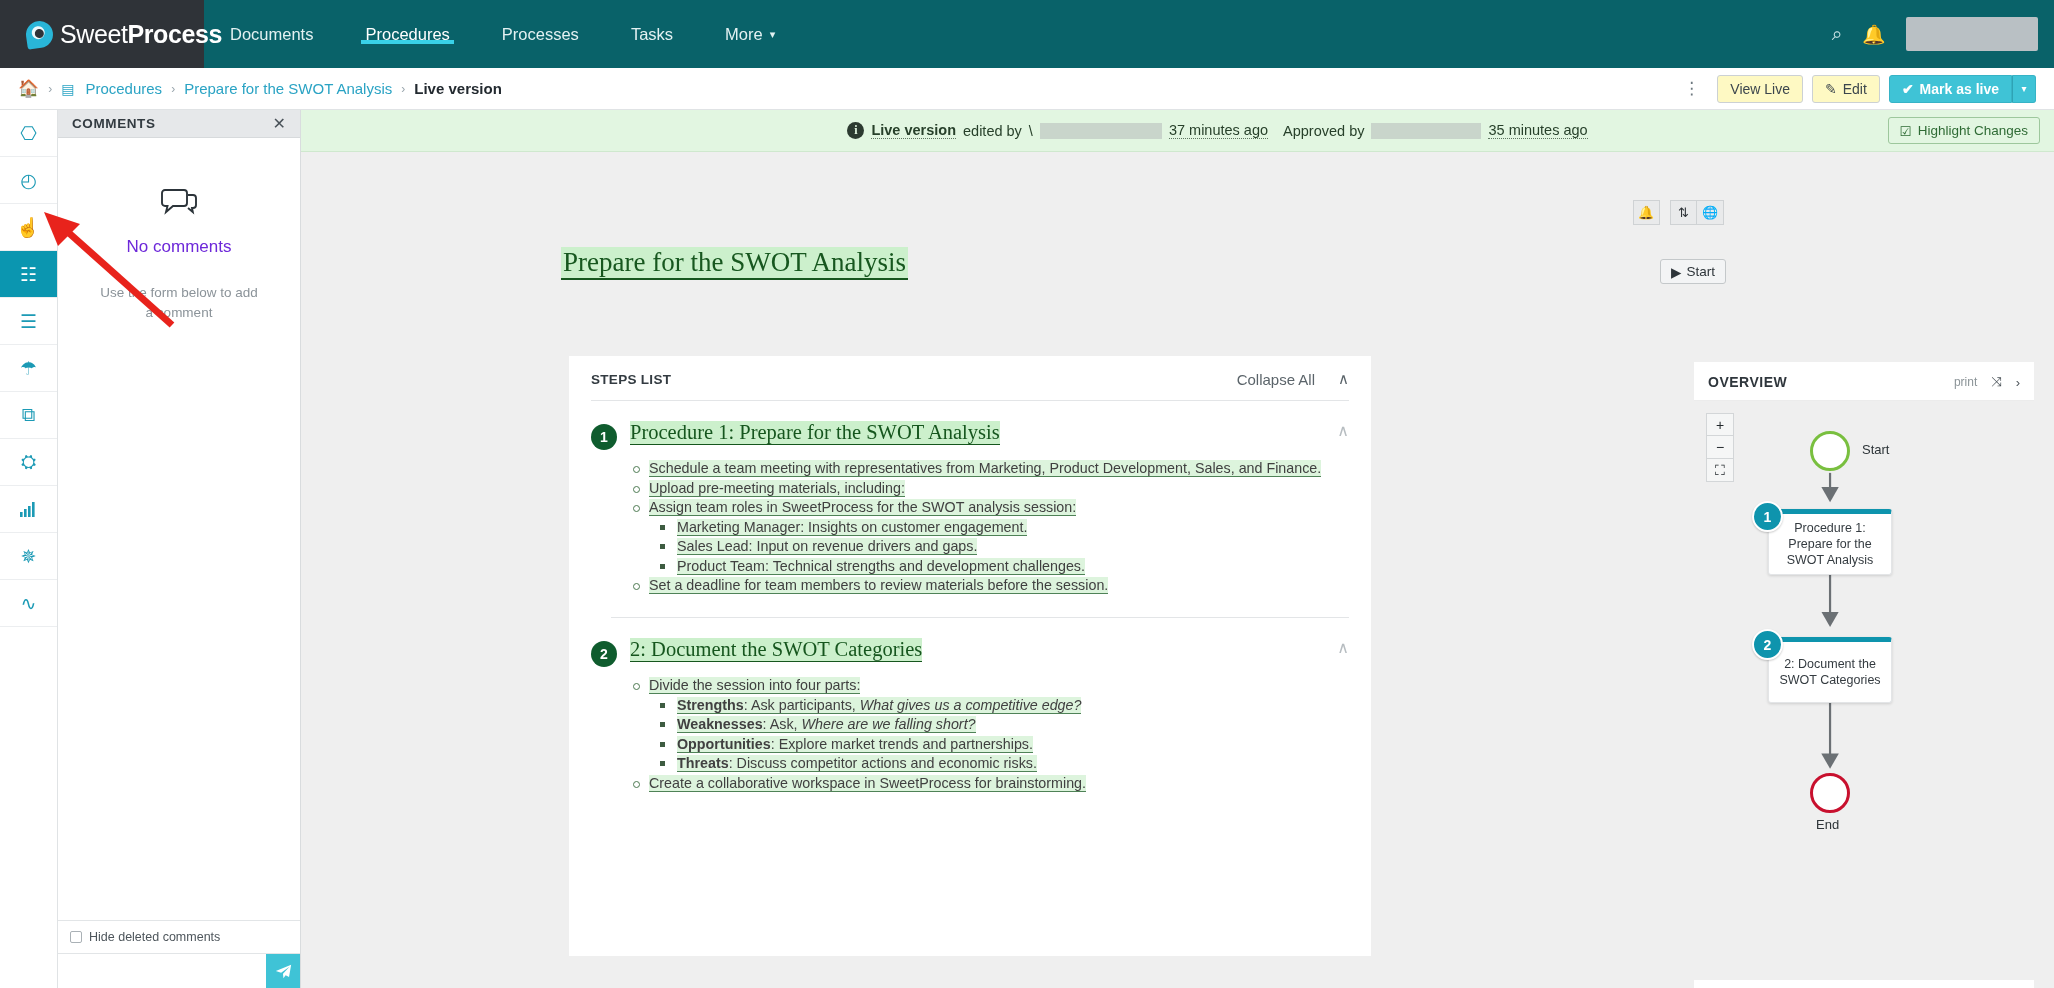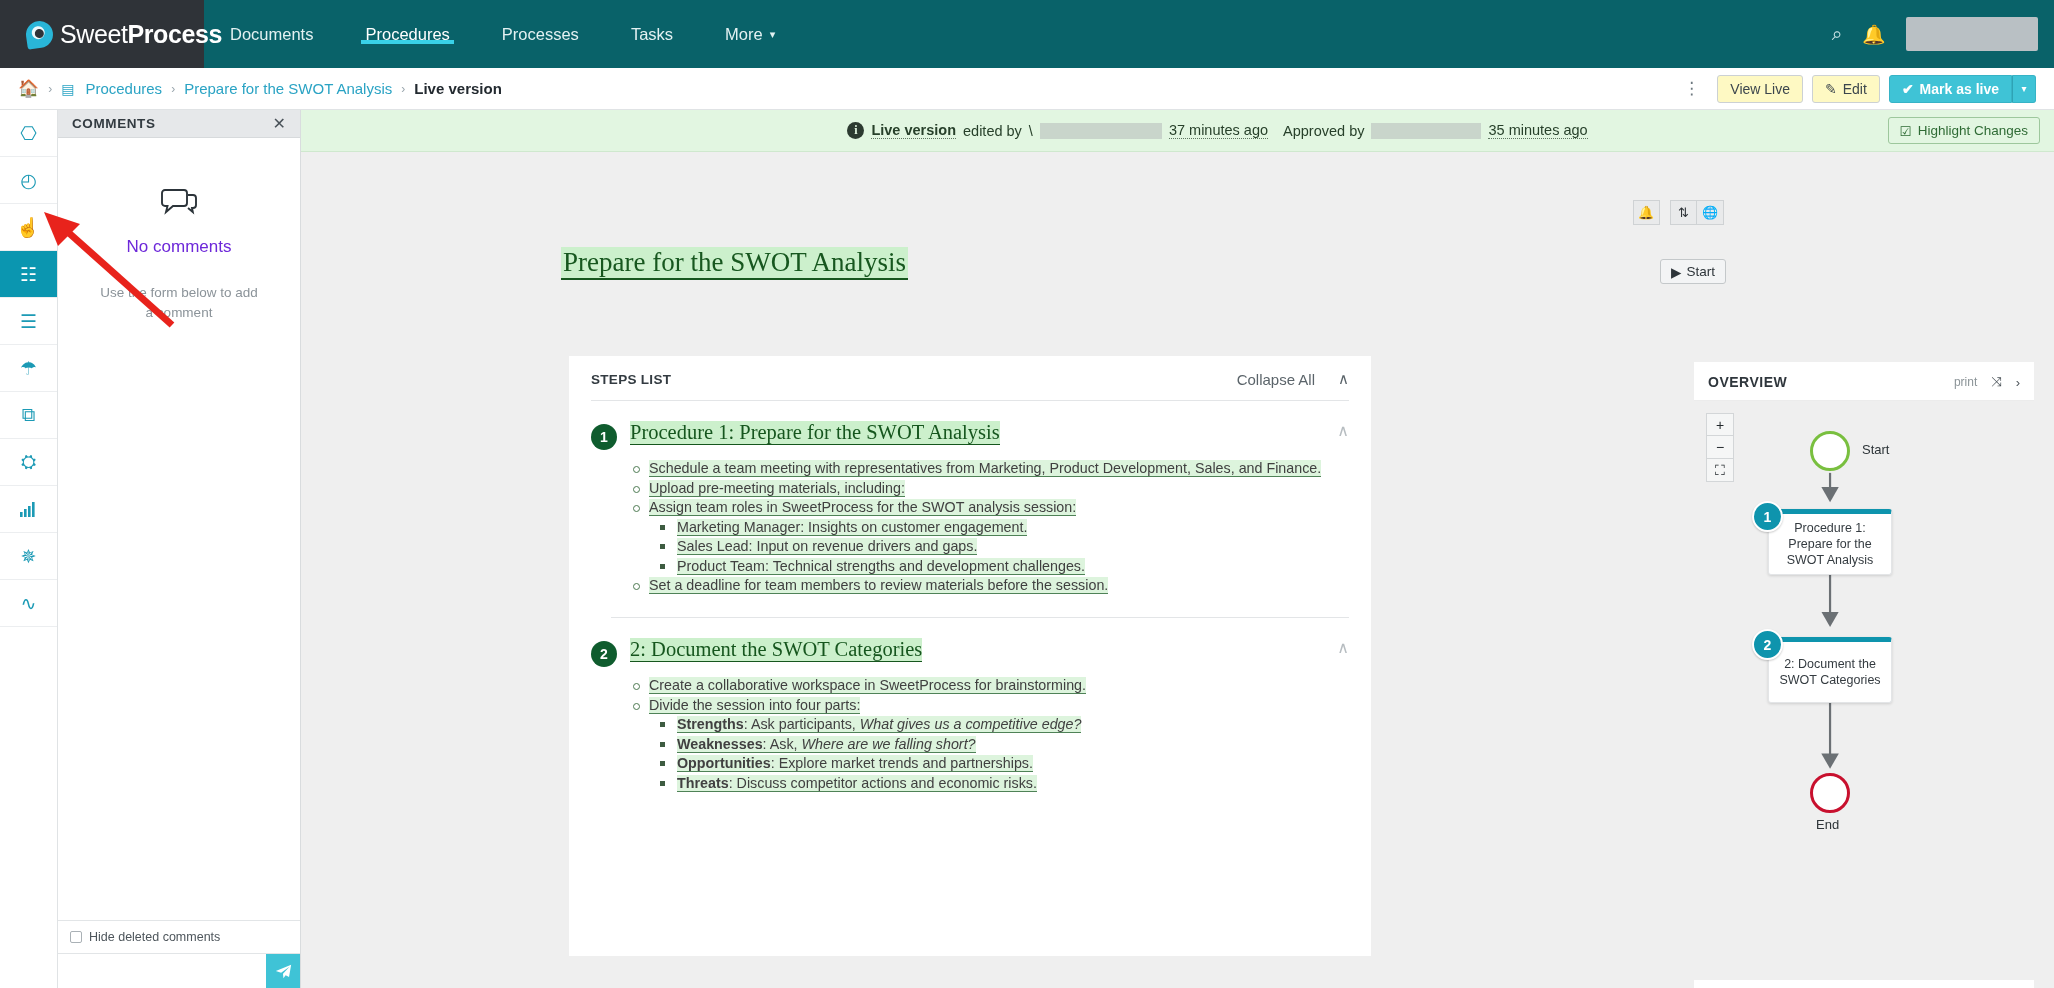--- a/index.html
+++ b/index.html
@@ -551,30 +551,30 @@
         </div>
 
         <div class="step">
           <div class="step-headrow">
             <div class="step-num">2</div>
             <div class="step-title">2: Document the SWOT Categories</div>
             <div class="step-chevron">∧</div>
           </div>
           <div class="step-body">
             <ul class="lvl1">
-              <li><span class="ln">Create a collaborative workspace in SweetProcess for brainstorming.</span></li>
               <li>
                 <span class="ln">Divide the session into four parts:</span>
                 <ul class="lvl2">
                   <li><span class="ln"><b>Strengths</b><span>: Ask participants, </span><i>What gives us a competitive edge?</i></span></li>
                   <li><span class="ln"><b>Weaknesses</b><span>: Ask, </span><i>Where are we falling short?</i></span></li>
                   <li><span class="ln"><b>Opportunities</b><span>: Explore market trends and partnerships.</span></span></li>
                   <li><span class="ln"><b>Threats</b><span>: Discuss competitor actions and economic risks.</span></span></li>
                 </ul>
               </li>
+              <li><span class="ln">Create a collaborative workspace in SweetProcess for brainstorming.</span></li>
             </ul>
           </div>
         </div>
       </div>
 
       <div class="overview">
         <div class="ov-head">
           <div class="ov-title">OVERVIEW</div>
           <div class="ov-actions">
             <span class="ov-print">print</span>

